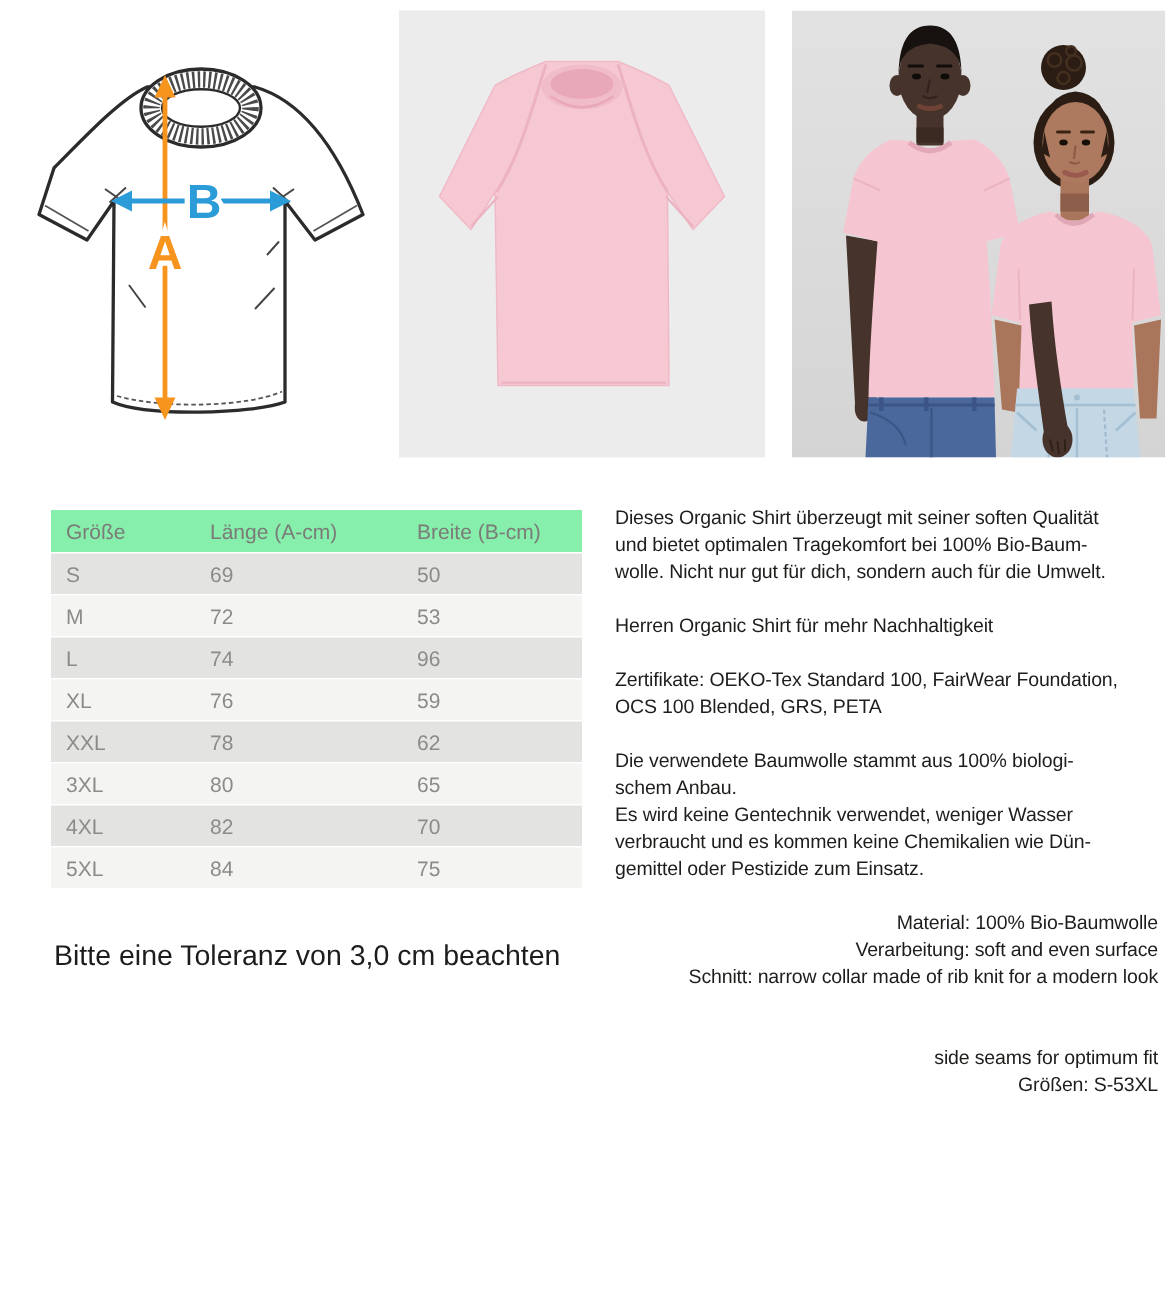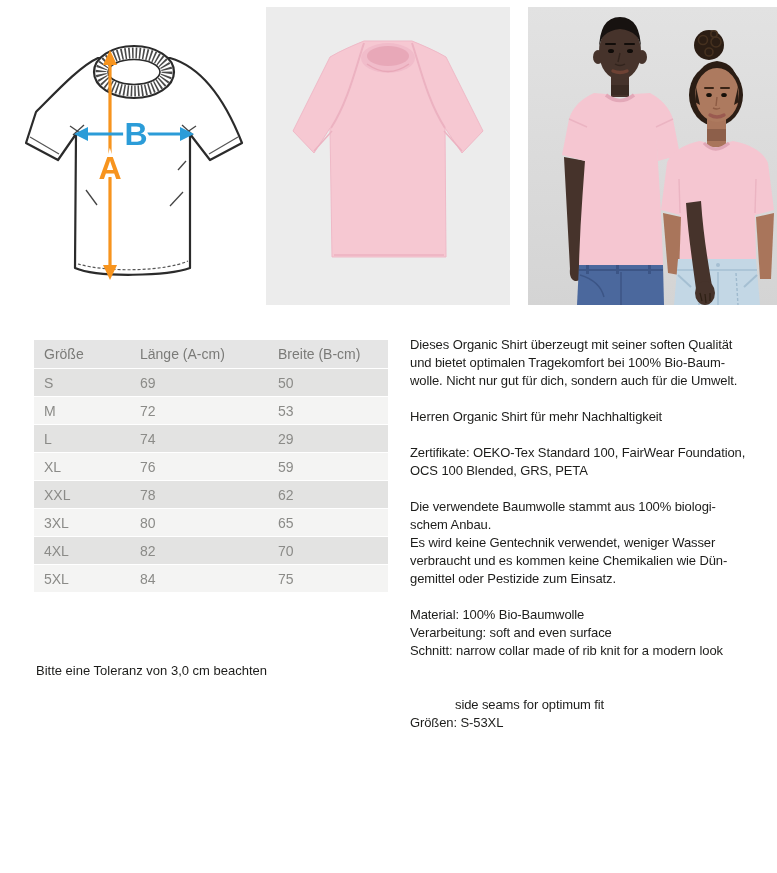--- a/index.html
+++ b/index.html
@@ -8,33 +8,33 @@
     font-family:"Liberation Sans", sans-serif;
   }
   
   .diagram-box{position:absolute;left:18px;top:40px;width:232px;height:252px;}
   .flat-photo{position:absolute;left:266px;top:7px;width:244px;height:298px;background:#ECECEC;}
   .models-photo{position:absolute;left:528px;top:7px;width:249px;height:298px;}
   .diagram-box svg,.flat-photo svg,.models-photo svg{display:block;}
   
   .size-table{position:absolute;left:34px;top:340px;width:354px;font-size:14px;}
   .t-row{display:flex;align-items:center;height:27px;margin-bottom:1px;color:#8b8b88;}
-  .t-row.head{height:28px;background:#e5e5e5;color:#7b7b78;}
+  .t-row.head{height:28px;background:#86efac;color:#7b7b78;}
   .t-row.odd{background:#E3E3E2;}
   .t-row.even{background:#F4F4F3;}
   .c1{width:106px;padding-left:10px;box-sizing:border-box;}
   .c2{width:138px;}
   .c3{flex:1;}
   
-  .tolerance{position:absolute;left:36px;top:627px;font-size:13px;color:#1d1d1b;margin-top:36px;}
+  .tolerance{position:absolute;left:36px;top:627px;font-size:19px;color:#1d1d1b;}
   
   .description{position:absolute;left:410px;top:336px;width:362px;font-size:13px;
     line-height:18px;color:#1d1d1b;letter-spacing:-0.1px;}
   .para{margin:0 0 18px 0;}
-  .para:last-child{margin-bottom:0;}
+  .para:last-child{margin-bottom:0;text-align:right;}
   .dline{white-space:nowrap;}
   .dline.indent{padding-left:45px;margin-top:36px;}
 </style>
 </head>
 <body>
 
 <div class="canvas">
 
   <div class="diagram-box">
     <svg width="232" height="252" viewBox="0 0 232 252">
@@ -220,21 +220,21 @@
       <div class="c3">50</div>
     </div>
     <div class="t-row even">
       <div class="c1">M</div>
       <div class="c2">72</div>
       <div class="c3">53</div>
     </div>
     <div class="t-row odd">
       <div class="c1">L</div>
       <div class="c2">74</div>
-      <div class="c3">29</div>
+      <div class="c3">96</div>
     </div>
     <div class="t-row even">
       <div class="c1">XL</div>
       <div class="c2">76</div>
       <div class="c3">59</div>
     </div>
     <div class="t-row odd">
       <div class="c1">XXL</div>
       <div class="c2">78</div>
       <div class="c3">62</div>

